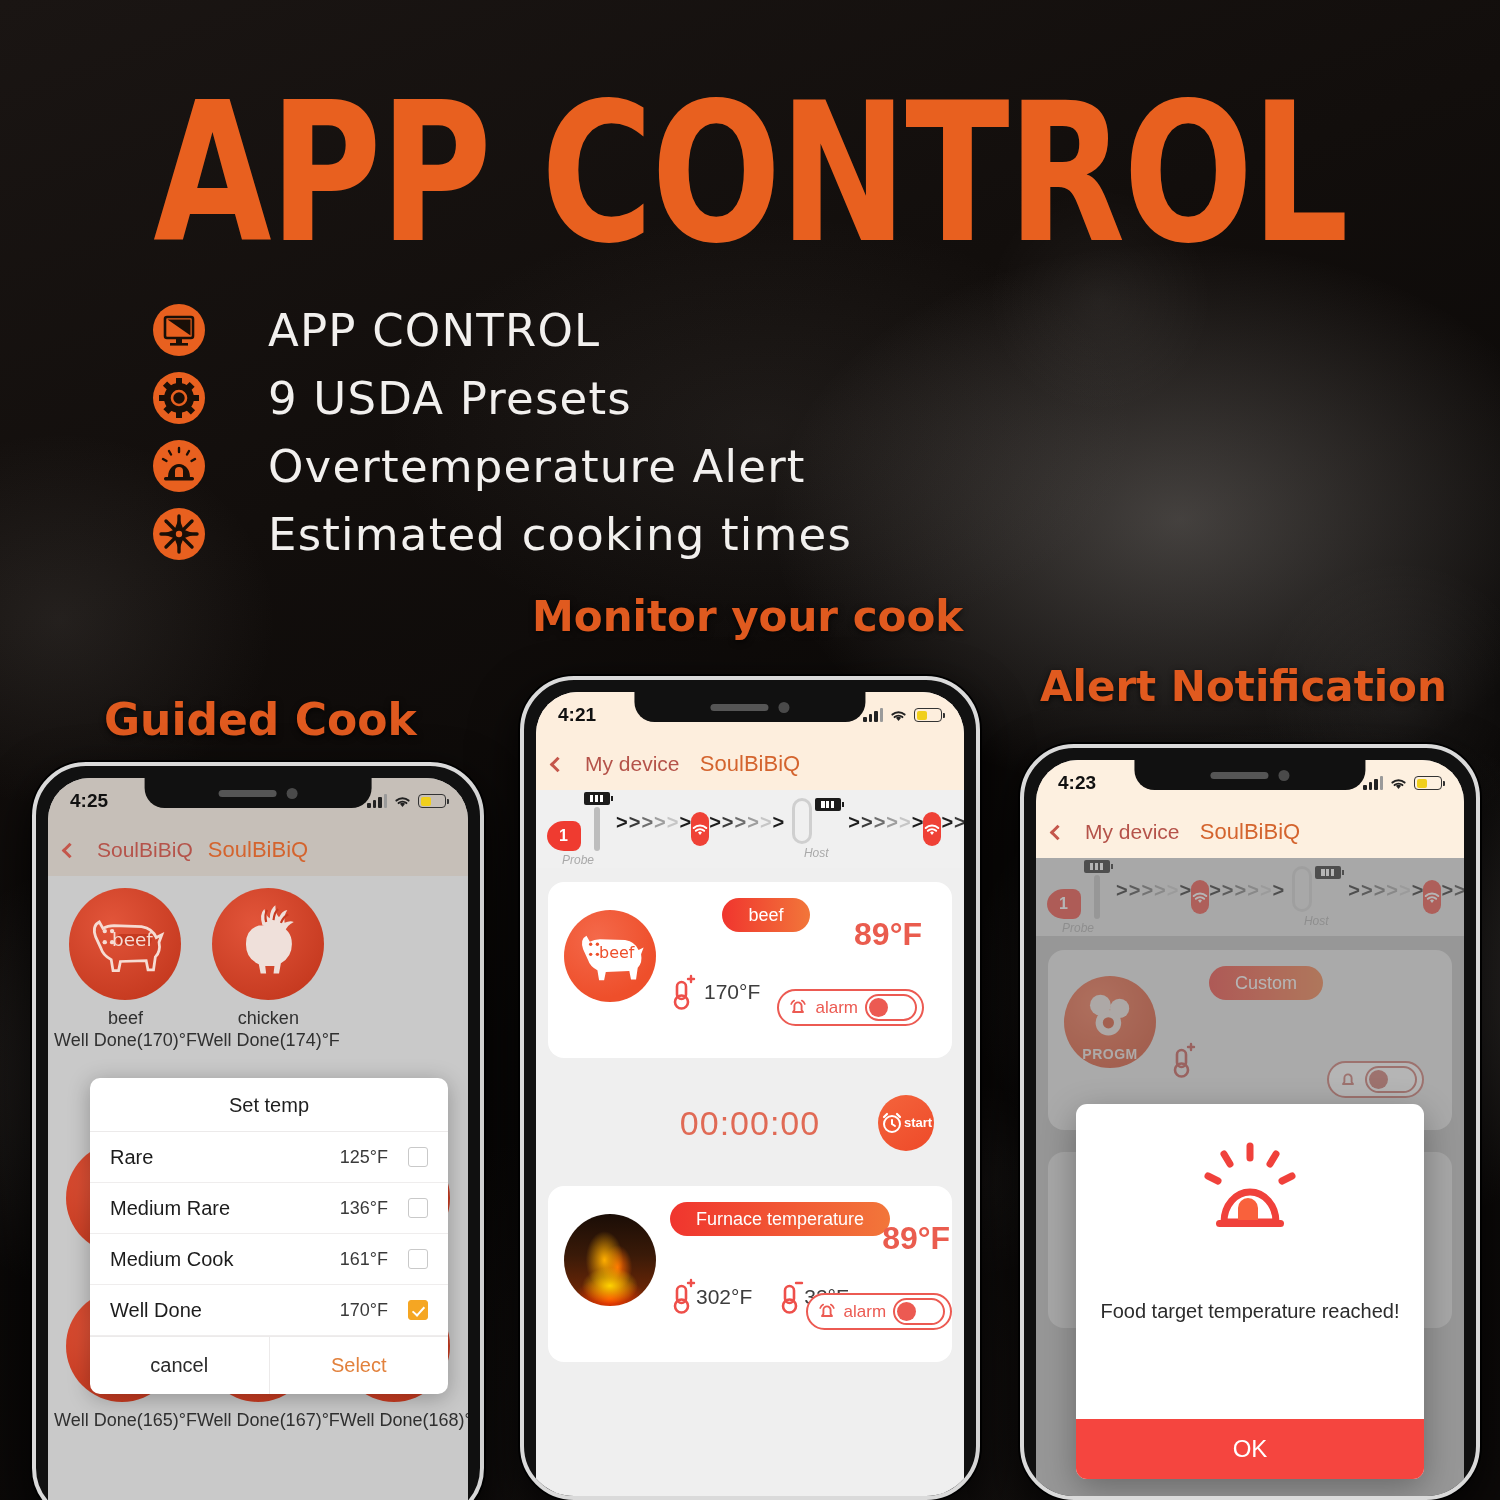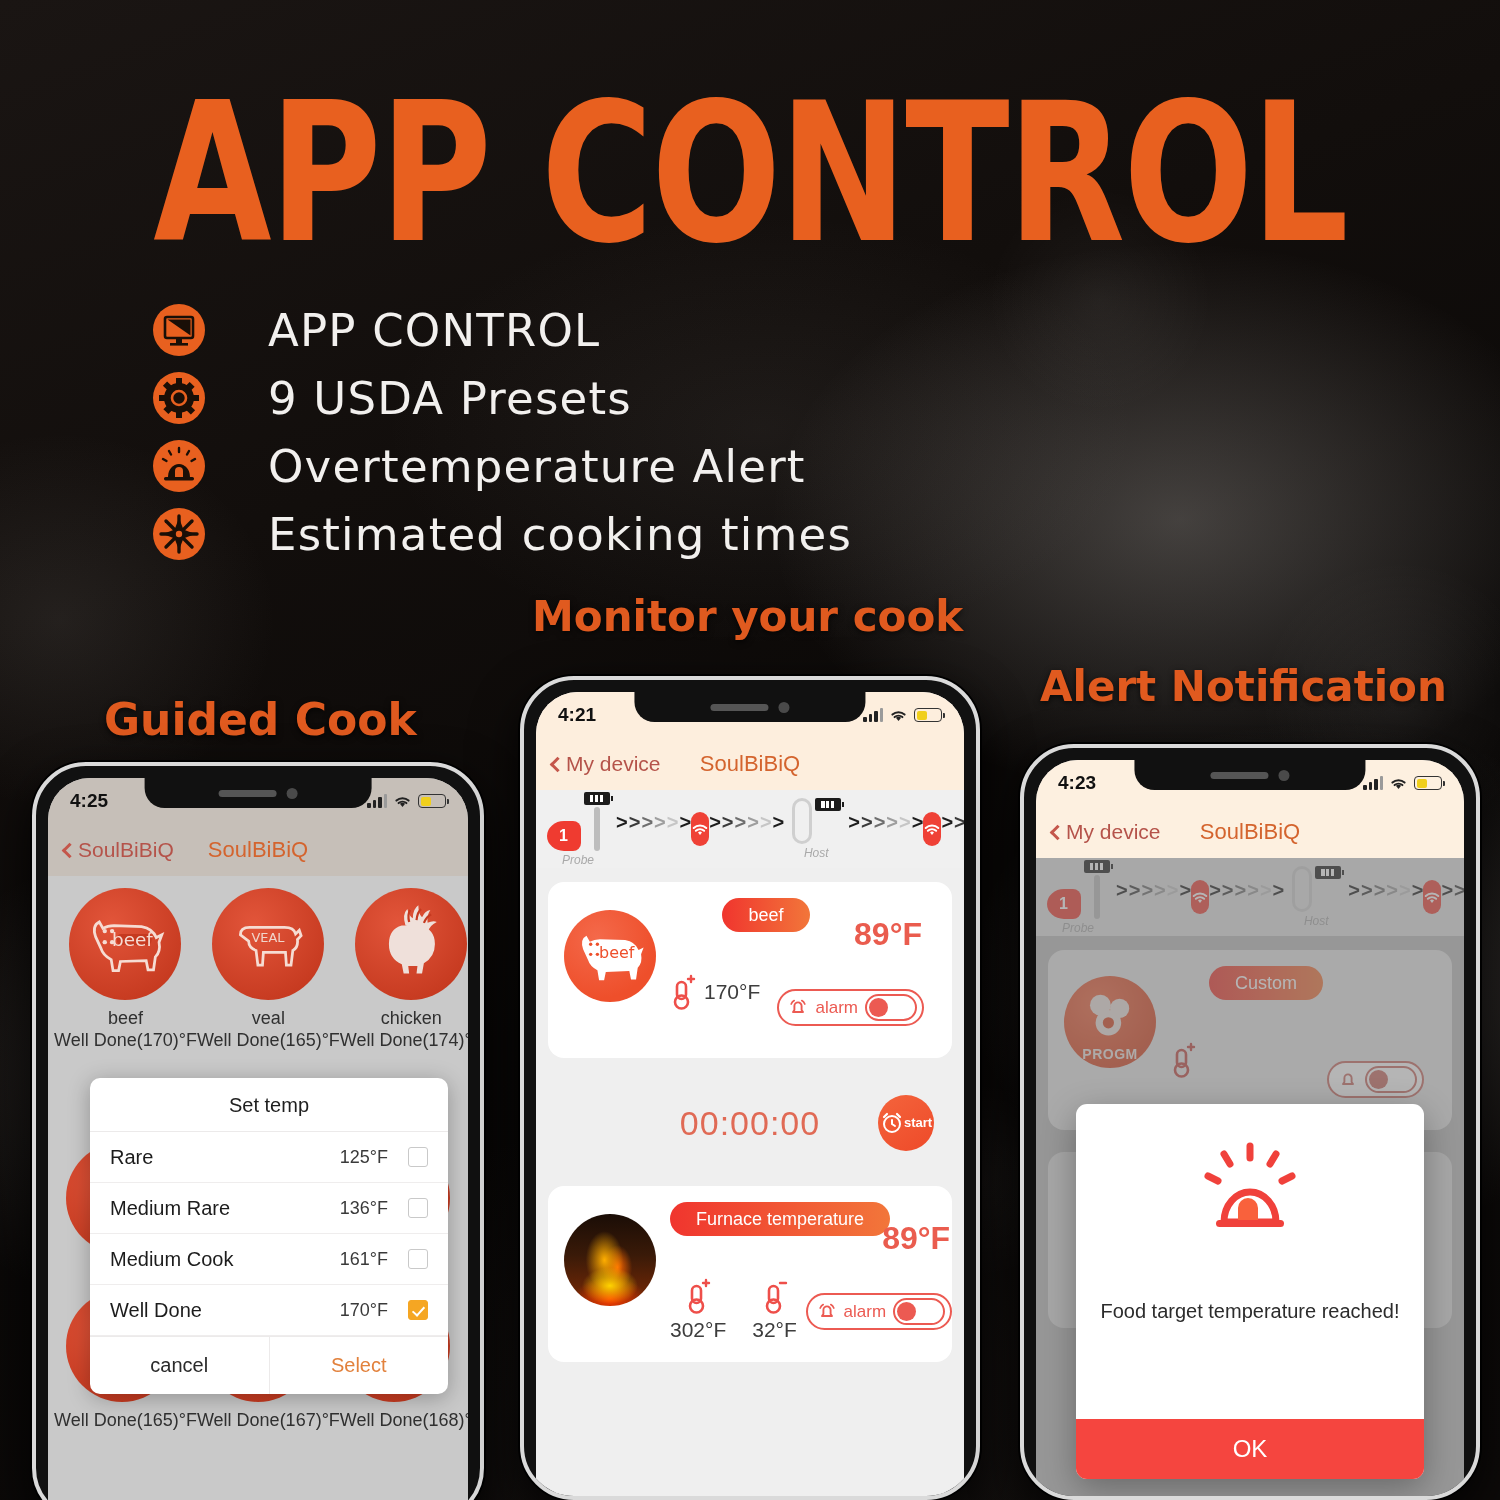--- a/index.html
+++ b/index.html
@@ -125,21 +125,21 @@
     width: 2px; height: 5px; background: #333; border-radius: 0 1px 1px 0;
   }
   .battery > span { display: block; height: 100%; width: 46%; background: #f0cf1c; border-radius: 2px; }
 
   .navbar {
     position: absolute; left: 0; right: 0; top: 46px; height: 52px;
     display: flex; align-items: center;
     z-index: 15;
   }
   .nav-back {
-    display: flex; align-items: center; gap: 3px;
+    display: flex; align-items: center; gap: 22px;
     margin-left: 16px; color: #b5534a; font-size: 21px;
   }
   .chev { width: 11px; height: 11px; border-left: 3px solid #c4564b; border-bottom: 3px solid #c4564b; transform: rotate(45deg); }
   .nav-title {
     position: absolute; left: 50%; transform: translateX(-50%);
     color: #d4642e; font-size: 22px;
   }
 
   
   #phone-left { left: 32px; top: 762px; width: 452px; height: 760px; }
@@ -251,21 +251,21 @@
   }
   .card-main { flex: 1; padding-left: 14px; position: relative; height: 100%; }
   .tag-pill {
     display: inline-flex; align-items: center; justify-content: center;
     height: 34px; padding: 0 26px; border-radius: 17px;
     background: linear-gradient(90deg, #f0352e, #f2763a);
     color: #fff; font-size: 18px; white-space: nowrap;
   }
   .big-temp { position: absolute; right: 14px; top: 18px; font-size: 32px; font-weight: bold; color: #ea5c4e; }
   .metrics { position: absolute; left: 14px; top: 74px; display: flex; align-items: flex-end; gap: 26px; }
-  .metric { display: flex; flex-direction: column; align-items: center; }
+  .metric { display: flex; flex-direction: row; align-items: center; }
   .metric .val { font-size: 21px; color: #3d3d3d; margin-top: 2px; }
   .metric-inline { display: flex; align-items: center; gap: 8px; }
   .metric-inline .val { font-size: 21px; color: #3d3d3d; }
   .alarm-toggle {
     position: absolute; right: 12px; bottom: 16px;
     display: flex; align-items: center; gap: 7px;
     border: 2.5px solid #ec5a52; border-radius: 19px;
     padding: 3px 5px 3px 9px; background: #fff;
   }
   .alarm-toggle .lbl { color: #ec5a52; font-size: 17px; }
@@ -457,30 +457,20 @@
             <circle cx="28" cy="48" r="2.4" fill="#f6dcd3"></circle>
               <circle cx="36" cy="48" r="2.4" fill="#f6dcd3"></circle>
             <path d="M46 39 q-5 0 -5 6 q0 6 6 6 l26 0 q6 0 6 -6 q0 -6 -6 -6 z" fill="#c63a20"></path>
             <text x="58" y="52" font-size="20" fill="#f6dcd3" text-anchor="middle" font-family="DejaVu Sans">beef</text>
           </svg>
         </div>
         <div class="food-name">beef</div>
         <div class="food-temp">Well Done(170)°F</div>
       </div>
 
-      <div class="food-cell">
-        <div class="food-circle">
-          <svg viewBox="0 0 100 100" width="92" height="92">
-            <path d="M20 40 q0 -8 10 -8 l38 0 q10 0 12 7 l4 -4 2 6 -4 4 q1 9 -5 12 l-2 16 -5 0 -1 -14 -24 0 -1 14 -5 0 -2 -16 q-8 -3 -8 -10 z" fill="none" stroke="#f6dcd3" stroke-width="3"></path>
-            <text x="50" y="48" font-size="14" fill="#f0d5cb" text-anchor="middle" font-family="DejaVu Sans">VEAL</text>
-          </svg>
-        </div>
-        <div class="food-name">veal</div>
-        <div class="food-temp">Well Done(165)°F</div>
-      </div>
 
       <div class="food-cell">
         <div class="food-circle">
           <svg viewBox="0 0 100 100" width="92" height="92">
             <path d="M40 30 q-14 4 -14 20 q0 16 14 22 l2 10 6 0 -1 -8 10 0 -1 8 6 0 2 -11 q12 -7 12 -21 q0 -16 -16 -20 z" fill="#efe0da"></path>
             <path d="M44 30 q-4 -12 2 -18 q2 8 6 10 q0 -10 6 -14 q0 10 4 13 q3 -7 9 -8 q-4 6 -3 14 q6 -3 10 -1 q-8 4 -9 10 z" fill="#efe0da"></path>
             <path d="M48 26 q-2 -8 1 -13 M56 24 q1 -9 5 -12 M64 27 q3 -7 8 -9" stroke="#c63a20" stroke-width="2.4" fill="none"></path>
           </svg>
         </div>
         <div class="food-name">chicken</div>

